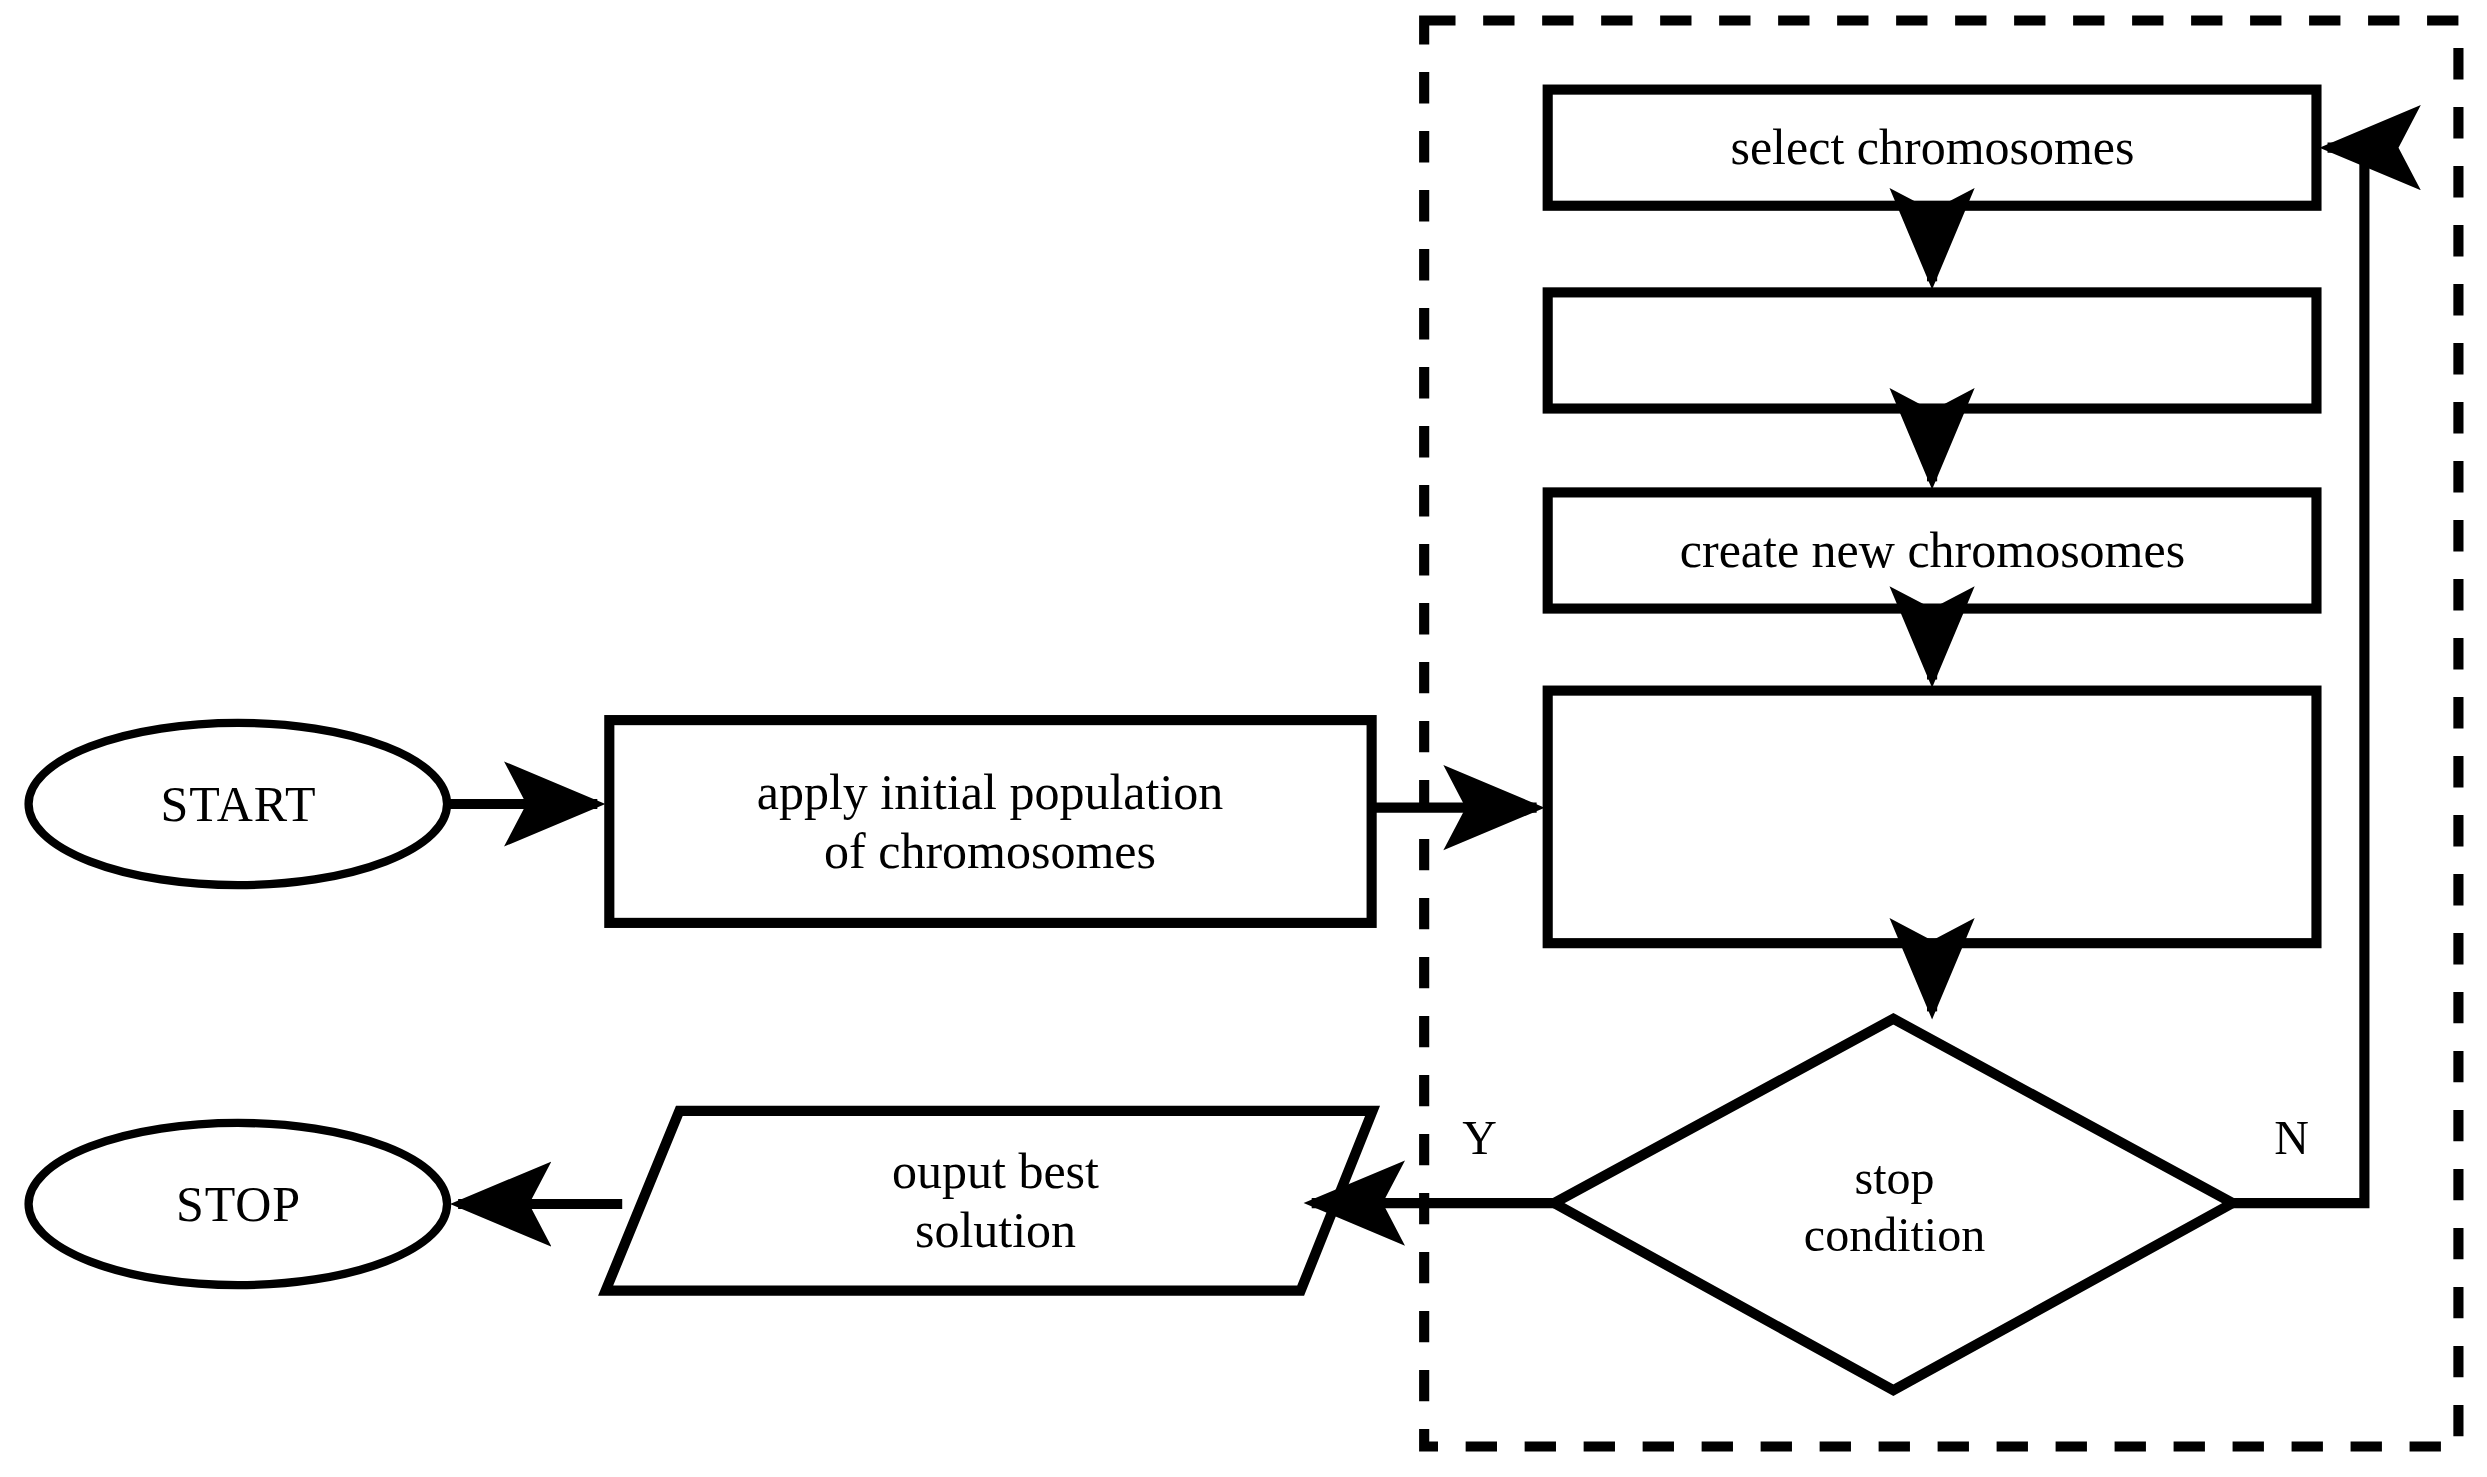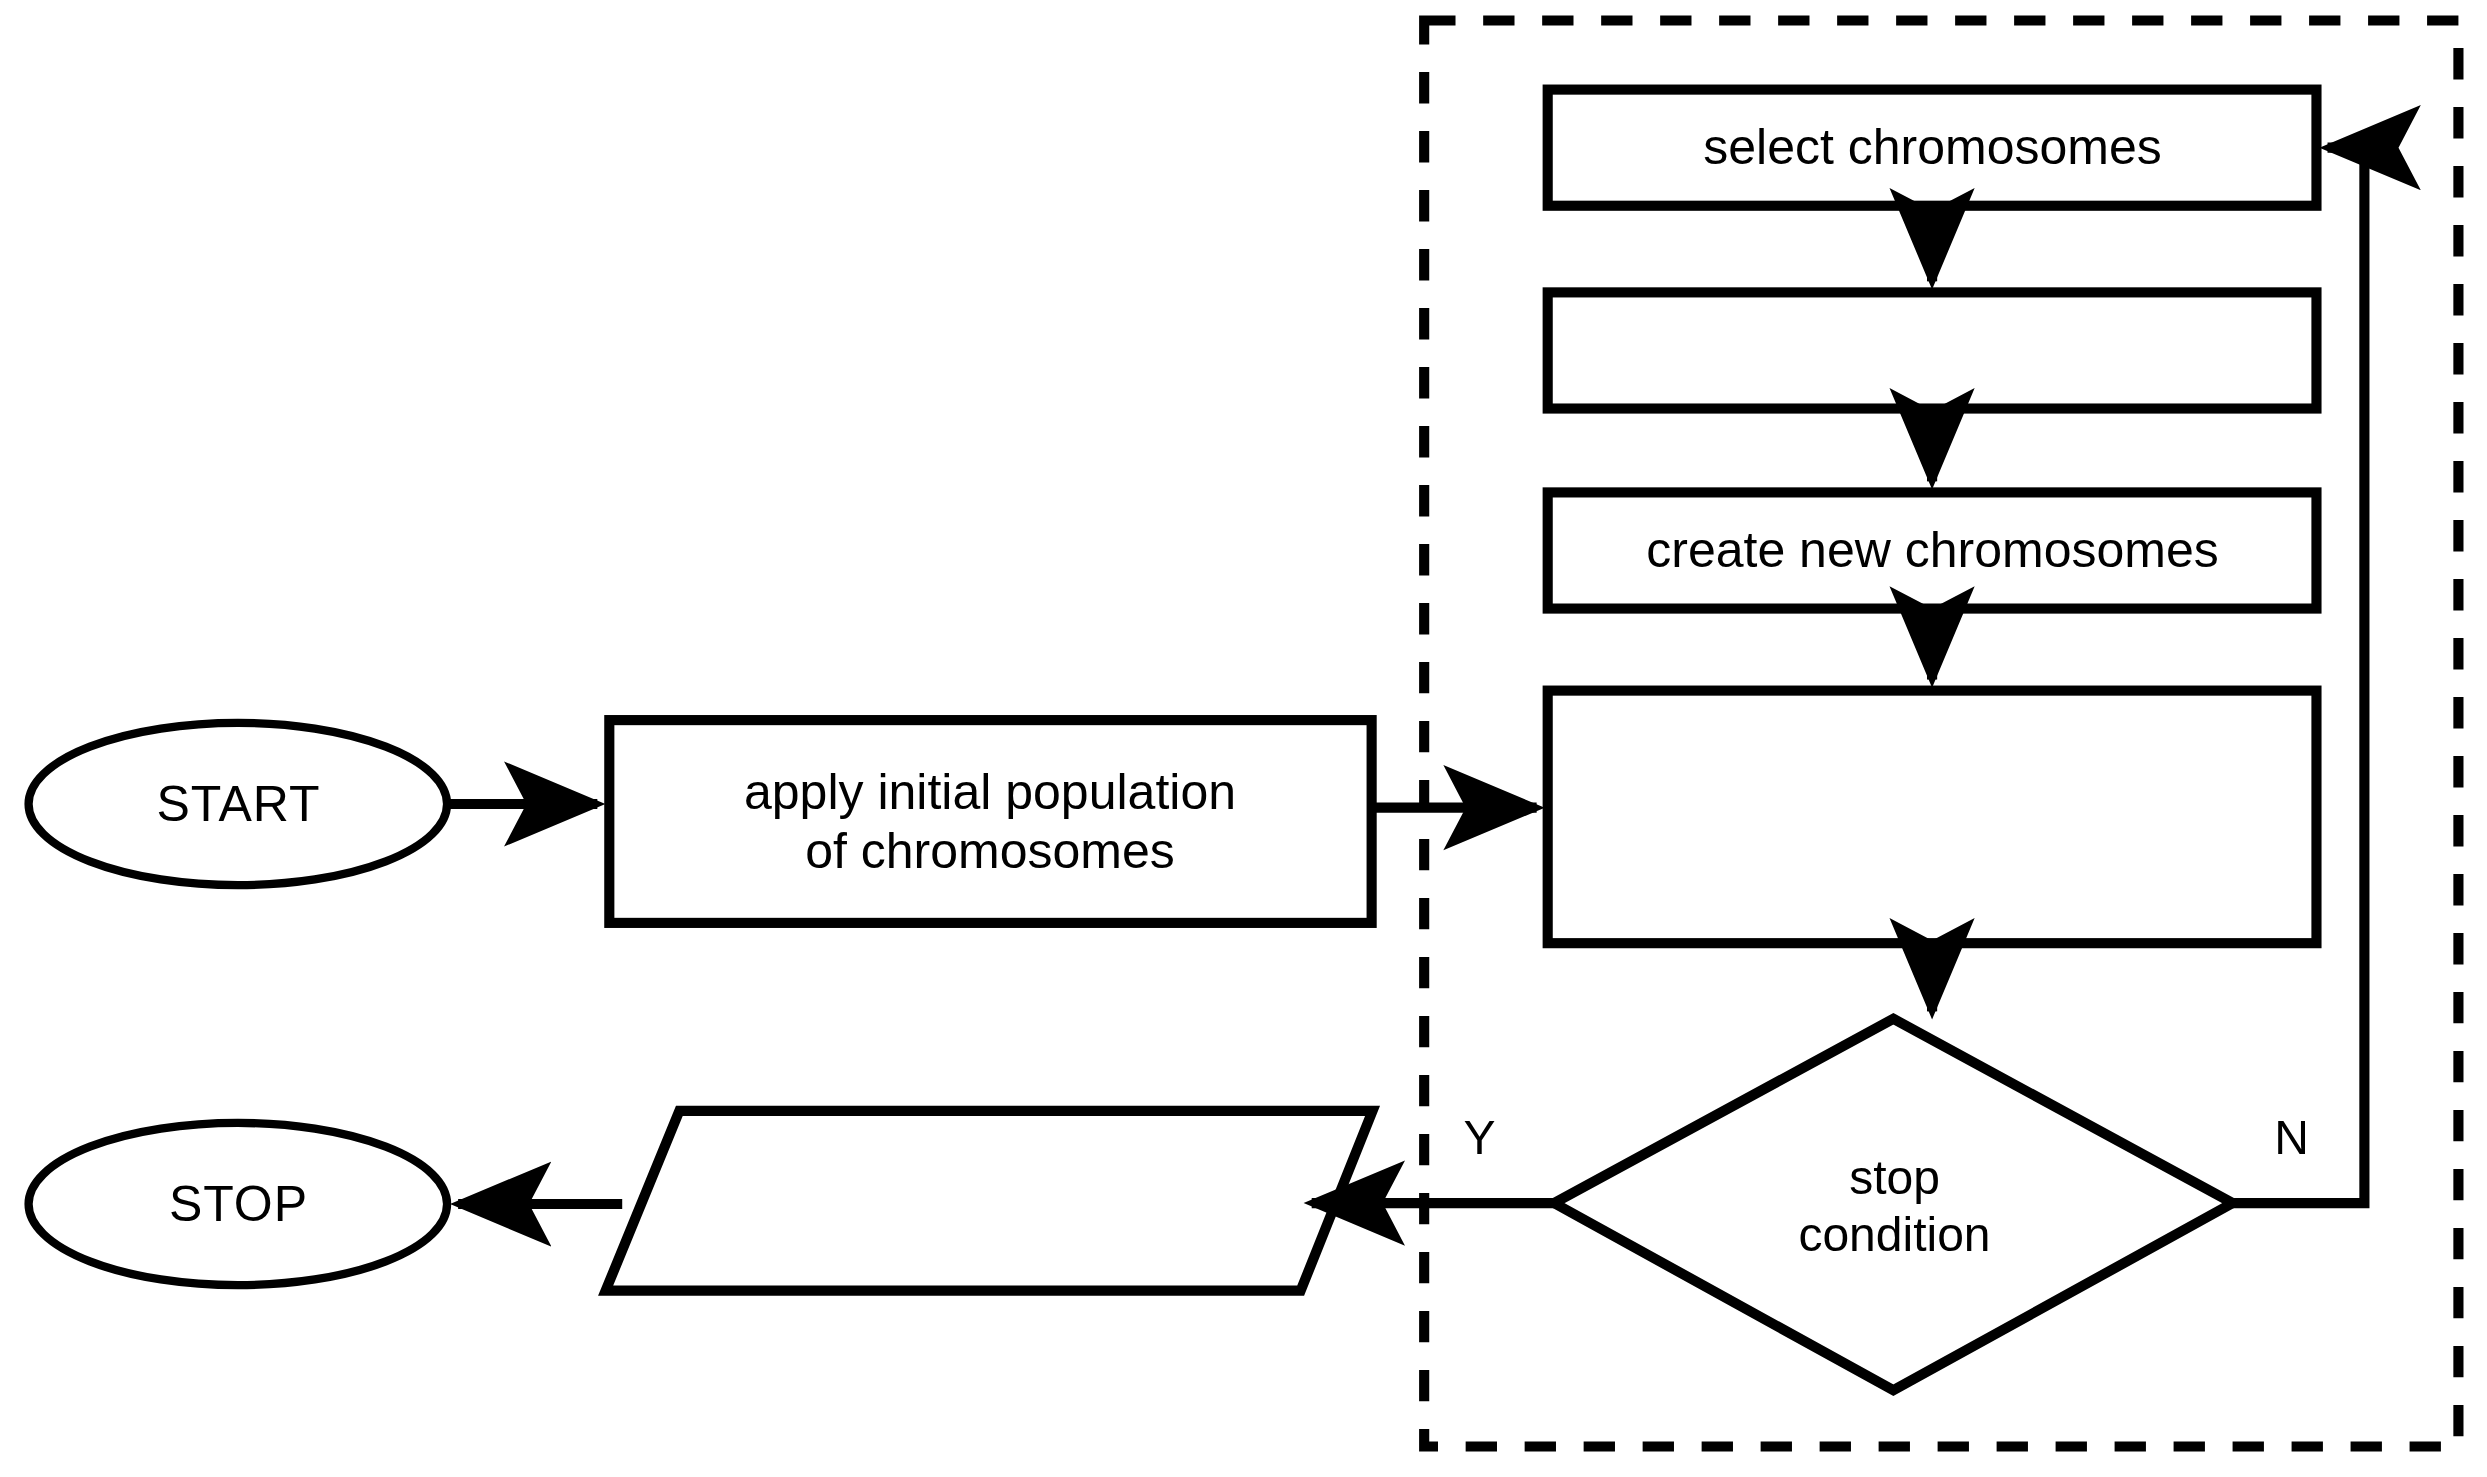--- a/index.html
+++ b/index.html
@@ -28,21 +28,21 @@
     width: 2487px;
     height: 1478px;
   }
   .node-label {
     position: absolute;
     display: flex;
     align-items: center;
     justify-content: center;
     text-align: center;
     line-height: 1.18;
-    font-family: Liberation Sans, sans-serif;
+    font-family: Liberation Serif, serif;
     color: #000000;
     pointer-events: none;
     white-space: pre-line;
   }
   .lbl-terminal {
     font-size: 50px;
     letter-spacing: 0.9px;
   }
   .lbl-process {
     font-size: 50px;
@@ -112,20 +112,22 @@
 
   <div class="node-label lbl-process" style="left:1548px; top:89px; width:769px; height:116px;">select chromosomes</div>
 
 
   <div class="node-label lbl-process" style="left:1548px; top:492px; width:769px; height:116px;">create new chromosomes</div>
 
 
   <div class="node-label lbl-decision" style="left:1724px; top:1138px; width:341px; height:138px;">stop
 condition</div>
 
+  <div class="node-label lbl-process" style="left:645px; top:1111px; width:701px; height:180px;">ouput best
+solution</div>
 
   <div class="node-label lbl-terminal" style="left:29px; top:1123px; width:419px; height:162px;">STOP</div>
 
   <div class="node-label lbl-branch" style="left:1447px; top:1111px; width:65px; height:55px;">Y</div>
 
   <div class="node-label lbl-branch" style="left:2259px; top:1111px; width:65px; height:55px;">N</div>
 
 </div>
 
 

